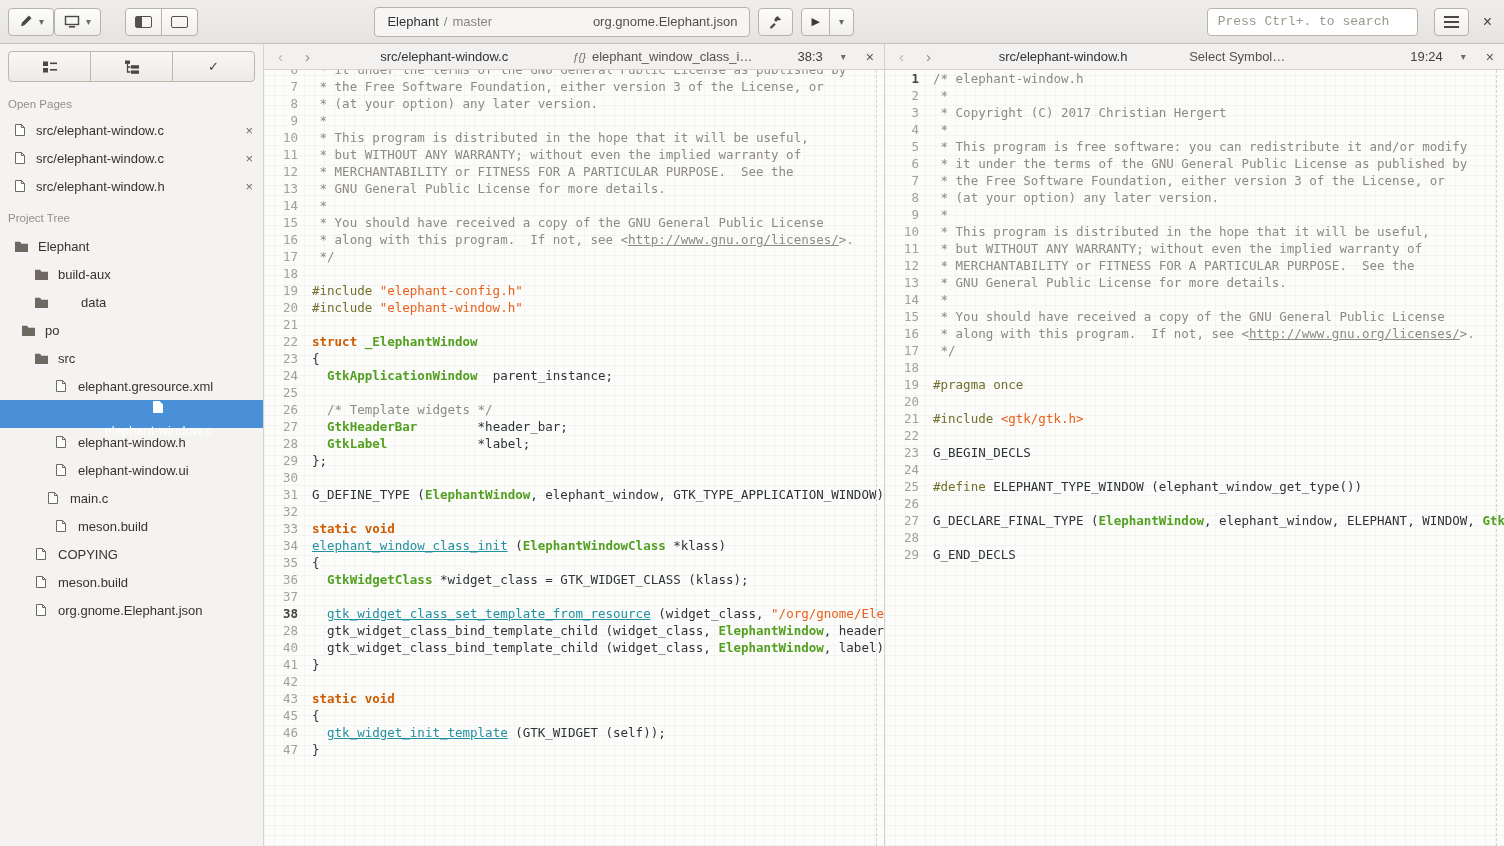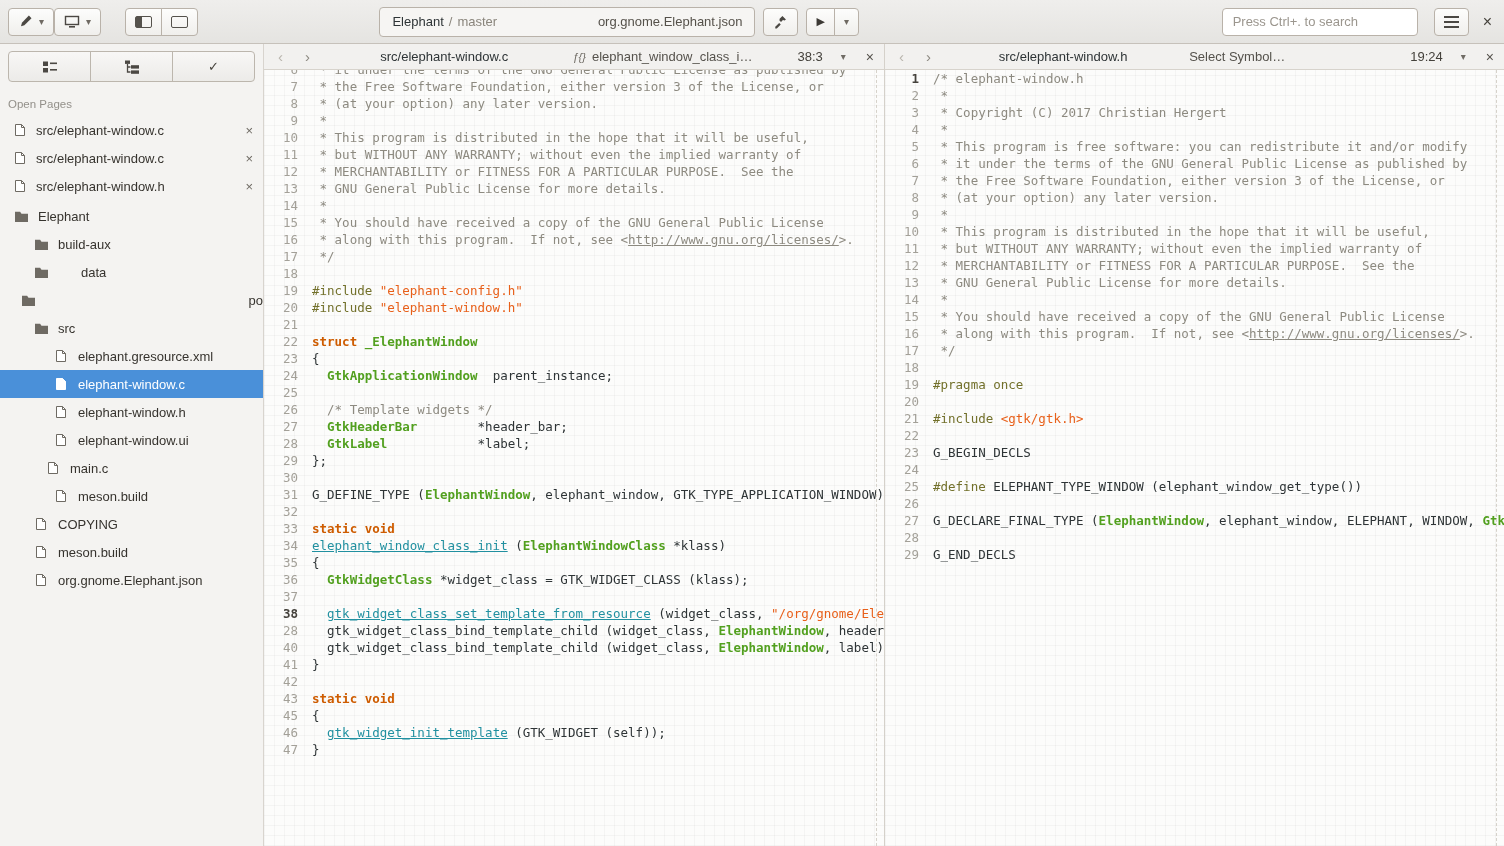--- a/index.html
+++ b/index.html
@@ -23,22 +23,22 @@
   .panel-ic.right{ background:linear-gradient(270deg,transparent 0 10px, transparent 10px); }
   .center-group { display:flex; align-items:center; gap:8px; margin:0 auto; }
   .omnibar { width:376px; height:30px; background:#f6f5f3; border:1px solid #b9b2a9; border-radius:4px;
              display:flex; align-items:center; padding:0 12px; }
   .omni-left { display:flex; gap:5px; align-items:center; }
   .omni-project { color:#2e3436; }
   .omni-dim { color:#8a857c; }
   .omni-config { margin-left:auto; color:#55514a; }
   .play-ic { font-size:11px; color:#3c3934; }
   .search-wrap { margin-left:auto; }
-  .search-input { width:196px; height:28px; border:1px solid #b9b2a9; border-radius:4px; background:#fff;
-                  padding:0 10px; font-family:Liberation Sans, sans-serif; font-size:13px; color:#2e3436; }
+  .search-input { width:211px; height:28px; border:1px solid #b9b2a9; border-radius:4px; background:#fff;
+                  padding:0 10px; font-family:Liberation Mono, monospace; font-size:13px; color:#2e3436; }
   .search-input::placeholder { color:#9b968e; }
   .burger { width:15px; height:12px; display:inline-block;
             background:repeating-linear-gradient(180deg,#4b4843 0 2px,transparent 2px 5px); }
   .win-close { margin-left:14px; margin-right:4px; font-size:16px; color:#44413b; cursor:default; }
 
   
   .main { display:flex; height:802px; }
 
   
   .sidebar { width:264px; background:#f4f3f1; border-right:1px solid #d8d4ce; flex:none; overflow:hidden; }
@@ -46,21 +46,21 @@
   .sbtab { flex:1; height:31px; background:linear-gradient(#f8f7f6,#ecebe8); border:1px solid #bcb6ad;
            margin-left:-1px; display:flex; align-items:center; justify-content:center; color:#46433d; }
   .sbtab:first-child { border-radius:4px 0 0 4px; margin-left:0; }
   .sbtab:last-child { border-radius:0 4px 4px 0; }
   .section-label { color:#93908a; font-size:11.5px; padding:12px 10px 6px 8px; }
   .op-row { height:28px; display:flex; align-items:center; padding:0 10px 0 12px; gap:8px; }
   .op-label { flex:1; color:#36332e; white-space:nowrap; overflow:hidden; }
   .op-close { color:#6f6b64; font-size:13px; }
   .tree { margin-top:2px; }
   .tree-row { height:28px; display:flex; align-items:center; gap:9px; white-space:nowrap; color:#36332e; }
-  .tree-row.sel { background:#4a90d9; color:#ffffff; }
+  .tree-row.sel { background:#4a90d9; color:#ffffff;flex-direction:column; }
   .ficon { color:#6e6a63; display:inline-flex; width:16px; justify-content:center; flex:none; }
   .tree-row.sel .ficon { color:#ffffff; }
 
   
   .pane { width:620px; flex:none; display:flex; flex-direction:column; overflow:hidden; background:#fbfbfa; }
   .pane + .pane { border-left:1px solid #d5d1ca; }
   .tabbar { height:26px; flex:none; background:#f2f1ef; border-bottom:1px solid #d7d3cc;
             display:flex; align-items:center; padding:0 8px; gap:10px; font-size:13px; }
   .chev { color:#8d8981; font-size:15px; padding:0 6px; }
   .chev.back { color:#b9b5ad; }
@@ -218,20 +218,21 @@
             <svg width="12" height="14" viewBox="0 0 12 14">
               <path fill="#fff" stroke="currentColor" d="M1.5 1.5h6l3 3v8h-9z"></path>
               <path fill="none" stroke="currentColor" d="M7.5 1.5v3h3"></path>
             </svg>
           </span>
           <span class="op-label">src/elephant-window.h</span>
           <span class="op-close">×</span>
         </div>
       </div>
 
+    <div class="section-label">Project Tree</div>
     <div class="tree">
         <div class="tree-row" style="padding-left: 13px;">
           <span class="ficon">
             <svg width="15" height="13" viewBox="0 0 16 14">
               <path fill="currentColor" d="M1 2h5.5L8 4h7v9H1z"></path>
             </svg>
           </span>
           <span class="t-label">Elephant</span>
         </div>
         <div class="tree-row" style="padding-left: 33px;">
@@ -243,21 +244,21 @@
           <span class="t-label">build-aux</span>
         </div>
         <div class="tree-row" style="padding-left: 33px; gap: 32px;">
           <span class="ficon">
             <svg width="15" height="13" viewBox="0 0 16 14">
               <path fill="currentColor" d="M1 2h5.5L8 4h7v9H1z"></path>
             </svg>
           </span>
           <span class="t-label">data</span>
         </div>
-        <div class="tree-row" style="padding-left: 20px; justify-content: space-between;">
+        <div class="tree-row" style="padding-left: 20px;">
           <span class="ficon">
             <svg width="15" height="13" viewBox="0 0 16 14">
               <path fill="currentColor" d="M1 2h5.5L8 4h7v9H1z"></path>
             </svg>
           </span>
           <span class="t-label">po</span>
         </div>
         <div class="tree-row" style="padding-left: 33px;">
           <span class="ficon">
             <svg width="15" height="13" viewBox="0 0 16 14">

